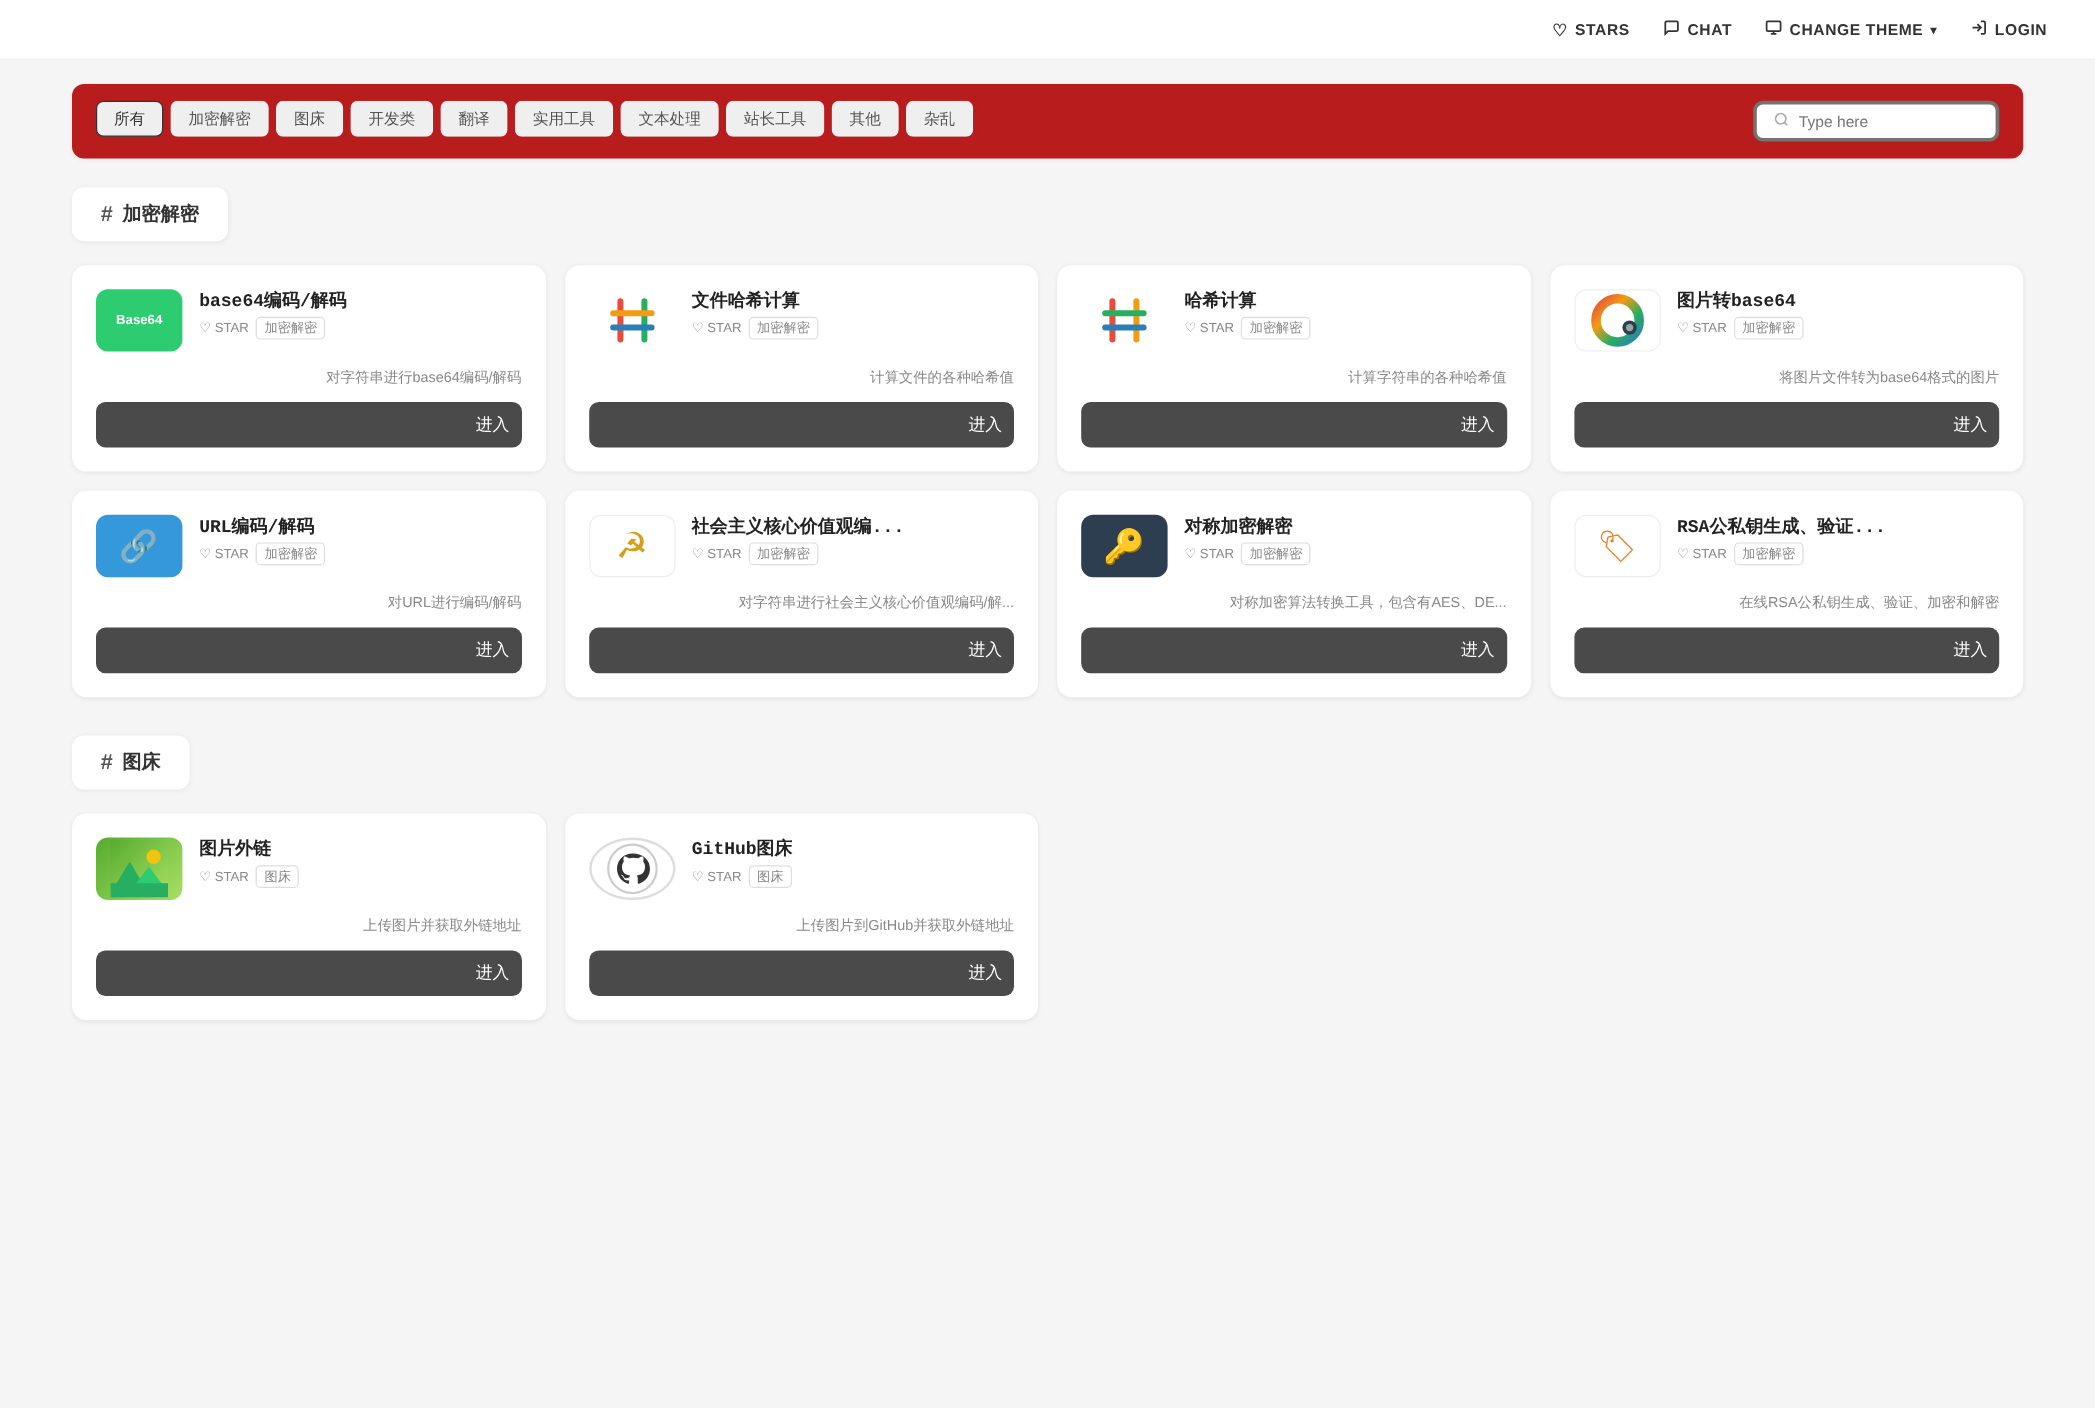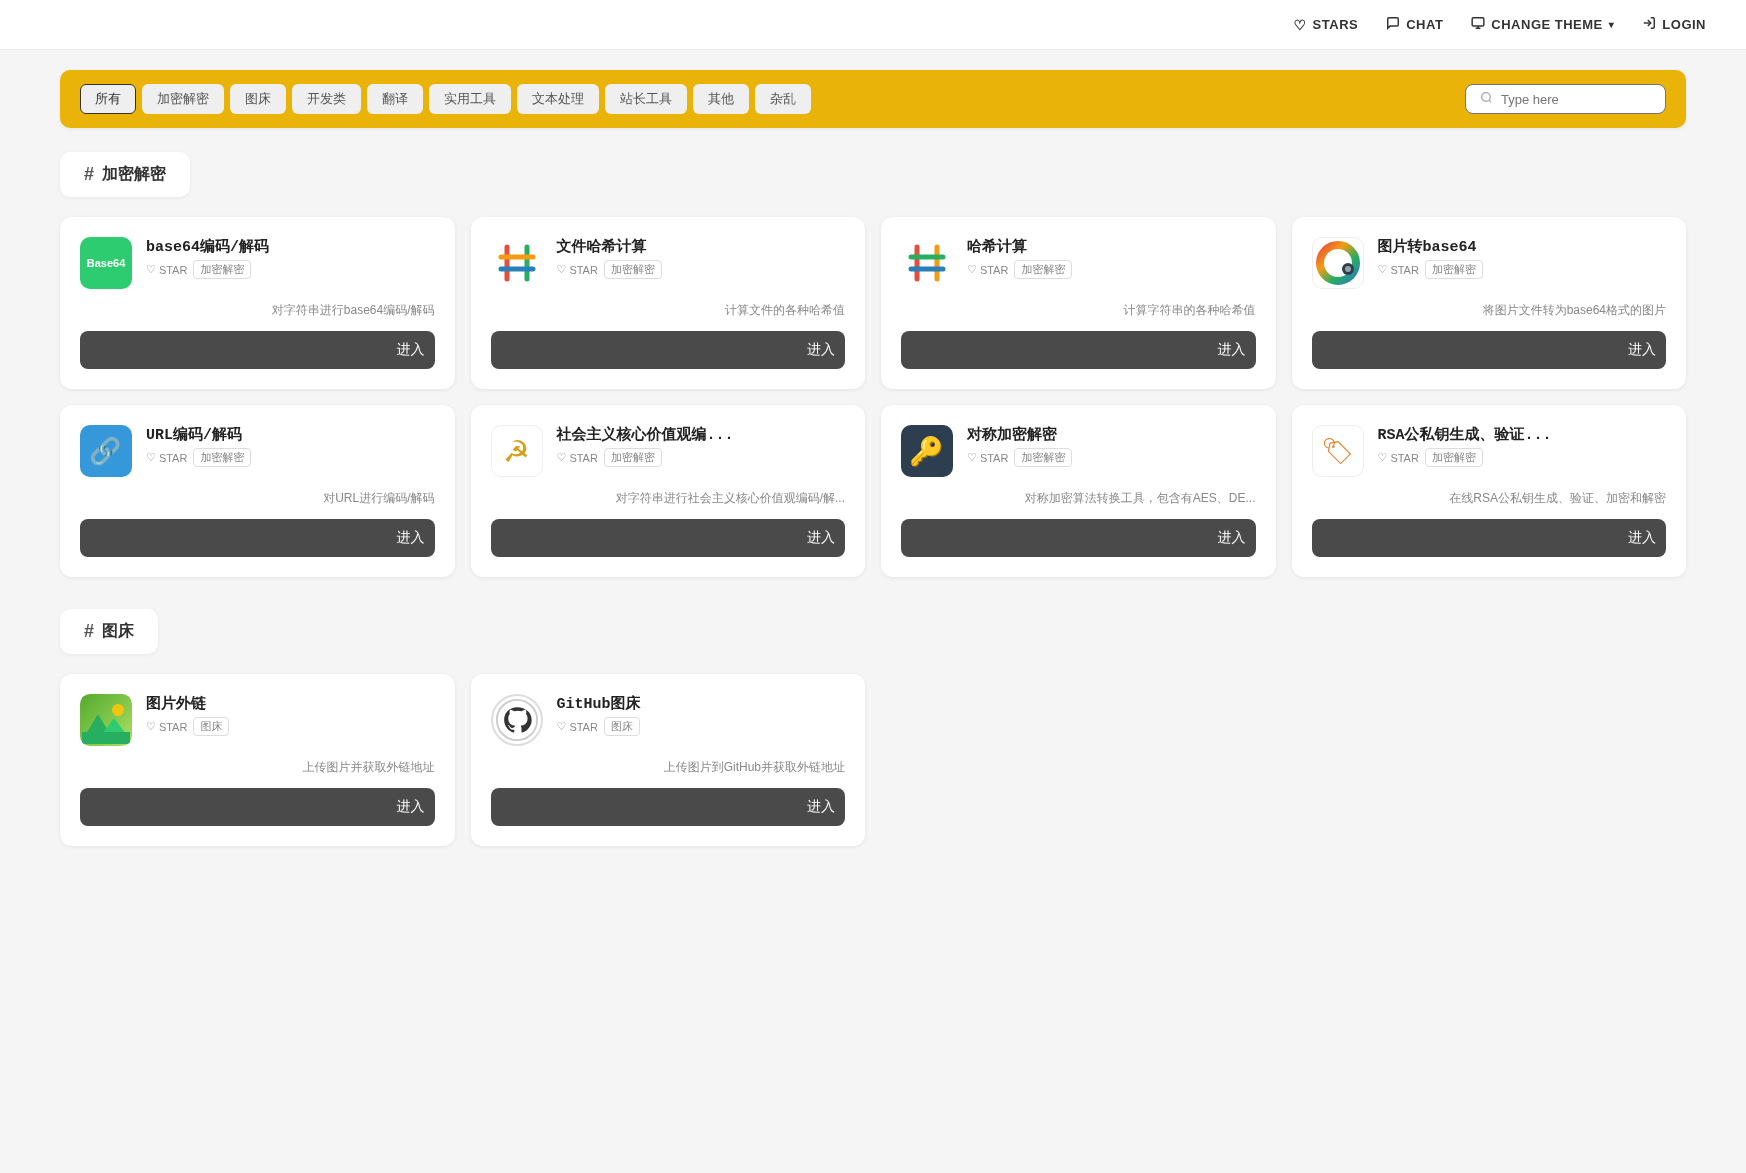--- a/index.html
+++ b/index.html
@@ -37,21 +37,21 @@
       color: #333;
       cursor: pointer;
       letter-spacing: 0.5px;
     }
     .nav-icon { font-size: 14px; }
     .change-theme-item { position: relative; }
     .chevron { font-size: 10px; }
 
     
     .filter-bar {
-      background: #eab308;
+      background: #b91c1c;
       margin: 20px 60px 0;
       border-radius: 10px;
       padding: 14px 20px;
       display: flex;
       align-items: flex-start;
       justify-content: space-between;
       box-shadow: 0 1px 4px rgba(0,0,0,0.06);
     }
     .filter-tabs {
       display: flex;
@@ -68,21 +68,21 @@
       color: #555;
     }
     .filter-tab.active {
       border: 1.5px solid #333;
       color: #333;
       font-weight: 500;
     }
     .search-box {
       display: flex;
       align-items: center;
-      border: 1px solid #737373;
+      border: 3px solid #737373;
       border-radius: 8px;
       padding: 6px 14px;
       gap: 8px;
       min-width: 180px;
       background: #fff;
     }
     .search-box input {
       border: none;
       outline: none;
       font-size: 13px;
@@ -136,21 +136,21 @@
       gap: 12px;
     }
 
     .card-top {
       display: flex;
       align-items: flex-start;
       gap: 14px;
     }
 
     .card-icon {
-      width: 52px;
+      width: 72px;
       height: 52px;
       border-radius: 10px;
       overflow: hidden;
       flex-shrink: 0;
       display: flex;
       align-items: center;
       justify-content: center;
       font-size: 24px;
       text-align: right;
     }

